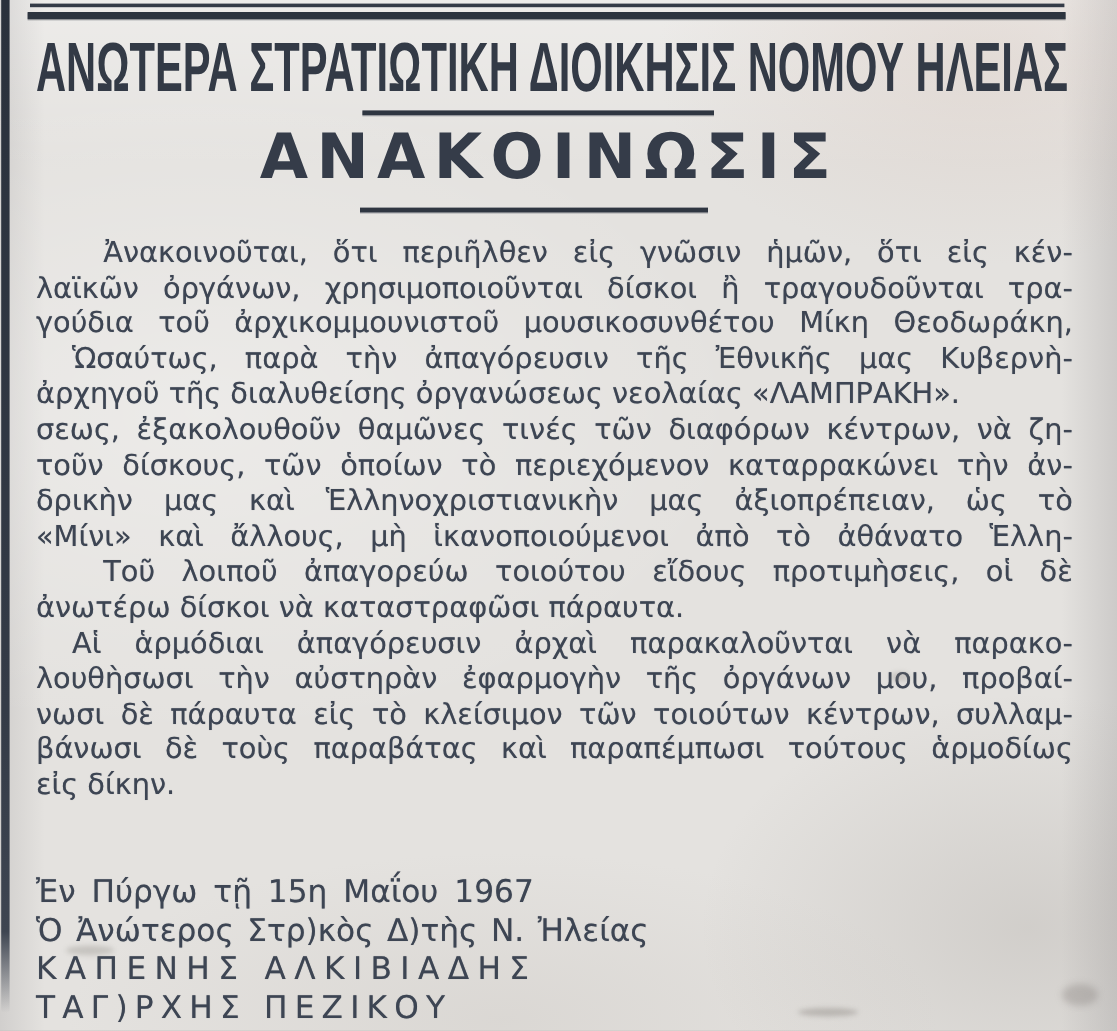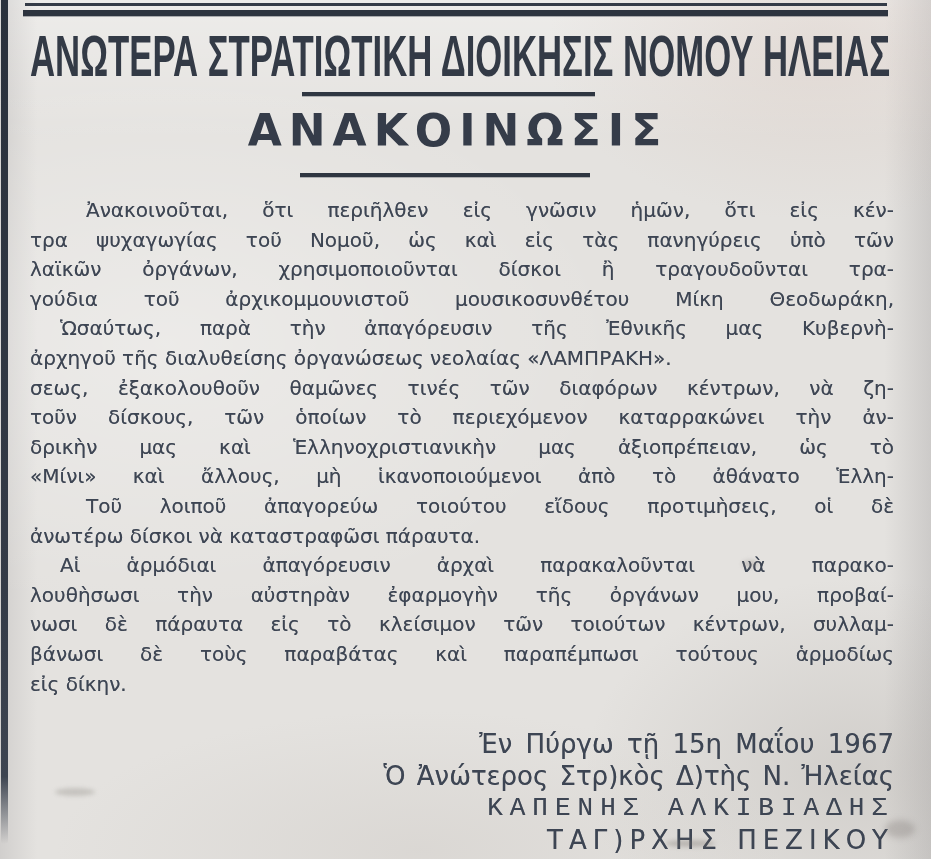--- a/index.html
+++ b/index.html
@@ -32,45 +32,45 @@
   .rule-2{left:300px;top:173px;width:290px;}
   
   .masthead{position:absolute;left:28px;top:24px;width:868px;height:60px;}
   .masthead text{
     font-family:"Liberation Sans",sans-serif;font-weight:700;font-size:58px;
     fill:#333a46;
   }
   .subtitle{
     position:absolute;left:30px;top:106px;width:856px;height:52px;
     text-align:center;font-family:"DejaVu Sans",sans-serif;
-    font-weight:700;font-size:44px;line-height:50px;letter-spacing:7px;
+    font-weight:700;font-size:52px;line-height:50px;letter-spacing:7px;
     color:#353c49;white-space:nowrap;
   }
   
   .body-text{
     position:absolute;left:30px;top:196px;width:864px;
-    color:#3d4553;font-size:20px;line-height:29.6px;
+    color:#3d4553;font-size:24px;line-height:29.6px;
     text-shadow:0 0 0.6px rgba(61,69,83,0.55);
   }
   .line{
     text-align:justify;text-align-last:justify;
     height:29.6px;overflow:hidden;white-space:normal;
   }
   .line.end{text-align-last:left;}
   .line.indent-lg{text-indent:56px;}
   .line.indent-sm{text-indent:30px;}
   
   .footer{
     position:absolute;left:30px;top:728px;width:864px;
-    text-align:right;color:#3d4553;font-size:26px;line-height:32px;
+    text-align:left;color:#3d4553;font-size:26px;line-height:32px;
     text-shadow:0 0 0.6px rgba(61,69,83,0.55);
   }
   .footer .dateline{word-spacing:5px;}
   .footer .sig-title{word-spacing:3px;}
-  .footer .sig-name{letter-spacing:7px;font-family:Liberation Mono, monospace;}
+  .footer .sig-name{letter-spacing:7px;}
   .footer .sig-rank{letter-spacing:6px;}
   
   .stain{position:absolute;border-radius:50%;pointer-events:none;}
   .stain-1{left:665px;top:840px;width:50px;height:7px;background:rgba(120,115,110,0.35);filter:blur(2px);}
   .stain-2{left:55px;top:788px;width:40px;height:8px;background:rgba(130,125,120,0.30);filter:blur(2px);}
   .stain-3{left:885px;top:820px;width:30px;height:18px;background:rgba(120,114,108,0.30);filter:blur(3px);}
   .stain-4{left:742px;top:560px;width:16px;height:8px;background:rgba(140,134,128,0.30);filter:blur(2px);}
 </style>
 </head>
 <body>
@@ -87,21 +87,20 @@
 
   <div class="rule-sm rule-1"></div>
 
   <div class="subtitle">ΑΝΑΚΟΙΝΩΣΙΣ</div>
 
   <div class="rule-sm rule-2"></div>
 
   <div class="body-text">
 
     <div class="line indent-lg">Ἀνακοινοῦται, ὅτι περιῆλθεν εἰς γνῶσιν ἡμῶν, ὅτι εἰς κέν-</div>
-    <div class="line">τρα ψυχαγωγίας τοῦ Νομοῦ, ὡς καὶ εἰς τὰς πανηγύρεις ὑπὸ τῶν</div>
     <div class="line">λαϊκῶν ὀργάνων, χρησιμοποιοῦνται δίσκοι ἢ τραγουδοῦνται τρα-</div>
     <div class="line">γούδια τοῦ ἀρχικομμουνιστοῦ μουσικοσυνθέτου Μίκη Θεοδωράκη,</div>
     <div class="line indent-sm">Ὡσαύτως, παρὰ τὴν ἀπαγόρευσιν τῆς Ἐθνικῆς μας Κυβερνὴ-</div>
 
     <div class="line end">ἀρχηγοῦ τῆς διαλυθείσης ὀργανώσεως νεολαίας «ΛΑΜΠΡΑΚΗ».</div>
     <div class="line">σεως, ἐξακολουθοῦν θαμῶνες τινές τῶν διαφόρων κέντρων, νὰ ζη-</div>
     <div class="line">τοῦν δίσκους, τῶν ὁποίων τὸ περιεχόμενον καταρρακώνει τὴν ἀν-</div>
     <div class="line">δρικὴν μας καὶ Ἑλληνοχριστιανικὴν μας ἀξιοπρέπειαν, ὡς τὸ</div>
     <div class="line">«Μίνι» καὶ ἄλλους, μὴ ἱκανοποιούμενοι ἀπὸ τὸ ἀθάνατο Ἑλλη-</div>
 

